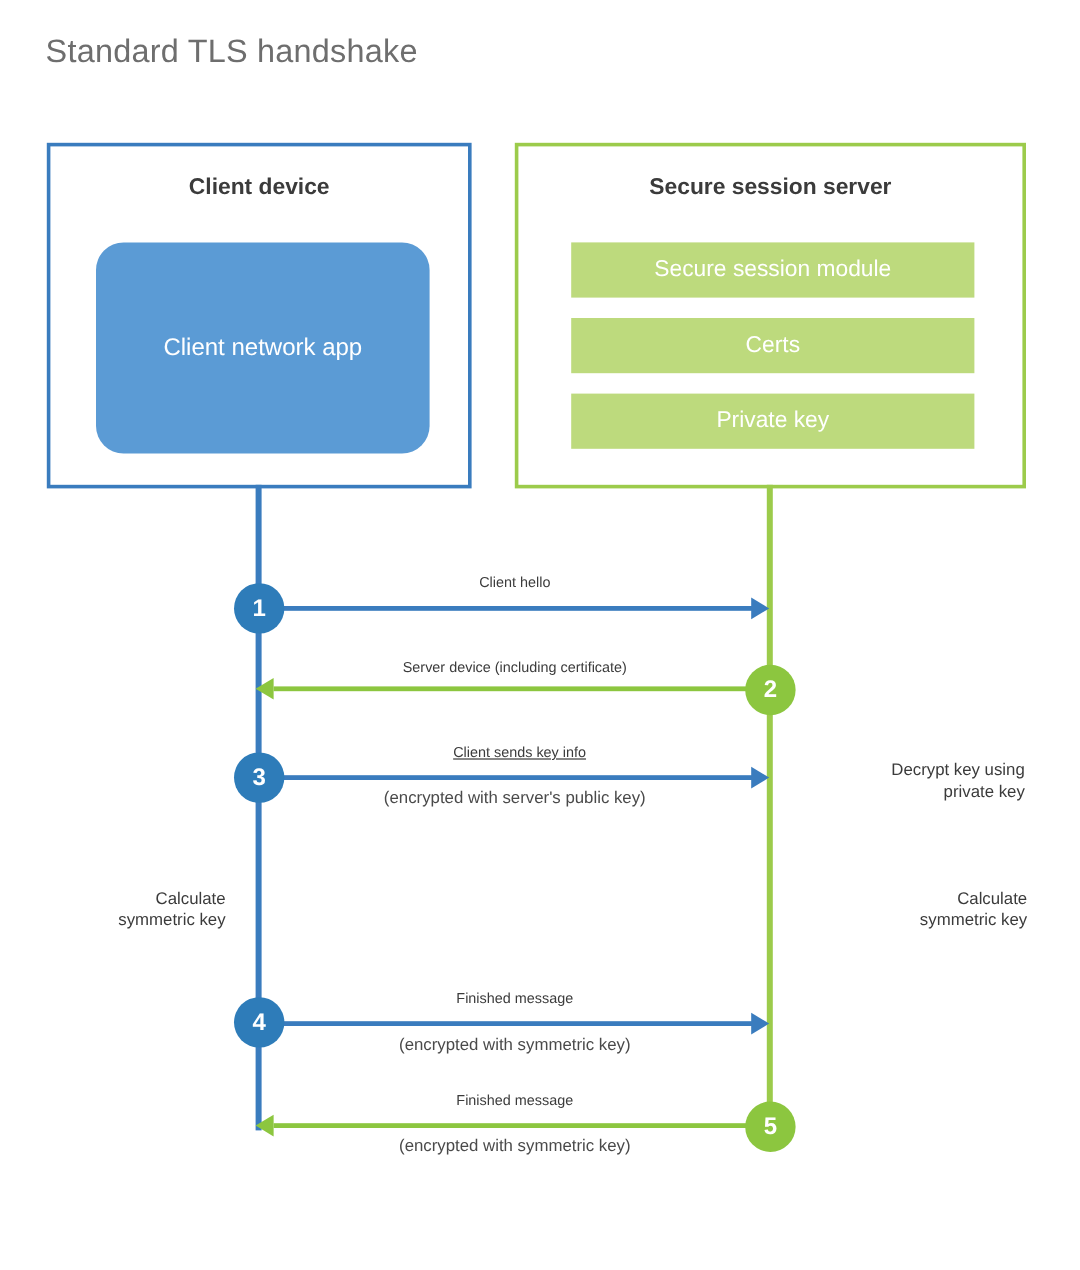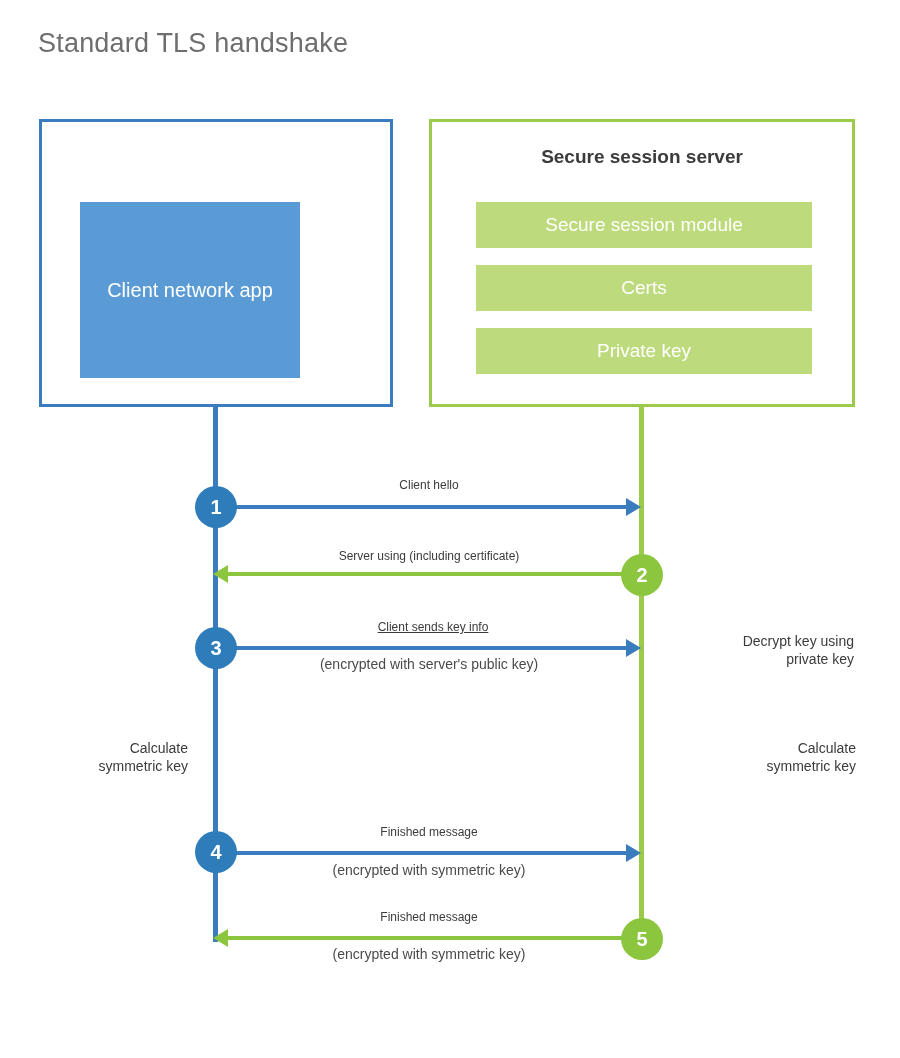--- a/index.html
+++ b/index.html
@@ -54,26 +54,27 @@
     text-align: center;
     font-size: 19px;
     font-weight: bold;
     color: #3b3b3b;
   }
 
   #client-app-rect {
     position: absolute;
     left: 38px;
     top: 80px;
-    width: 220px;
+    width: 278px;
     height: 176px;
     background: #5b9bd5;
     display: flex;
     align-items: center;
     justify-content: center;
+    border-radius: 23px;
   }
   #client-app-label {
     color: #ffffff;
     font-size: 20px;
     text-align: center;
     line-height: 1.35;
     max-width: 200px;
   }
 
   .server-bar {
@@ -170,41 +171,42 @@
   }
   .side-note.left-note { text-align: right; }
   .side-note.right-note { text-align: right; }
 </style>
 </head>
 <body>
 
 <div id="diagram-title">Standard TLS handshake</div>
 
 <div id="client-device-box" class="entity-box">
+  <div class="entity-title">Client device</div>
   <div id="client-app-rect">
     <div id="client-app-label">Client network app</div>
   </div>
 </div>
 
 <div id="server-box" class="entity-box">
   <div class="entity-title">Secure session server</div>
   <div id="server-bar-0" class="server-bar">Secure session module</div>
   <div id="server-bar-1" class="server-bar">Certs</div>
   <div id="server-bar-2" class="server-bar">Private key</div>
 </div>
 
 <div id="client-lifeline" class="lifeline"></div>
 <div id="server-lifeline" class="lifeline"></div>
 
 <div class="msg-label" style="left:216px; top:478px; width:426px;">Client hello</div>
 <div class="msg-line to-server" style="left:216px; top:505px; width:412px;"></div>
 <div class="arrow-head right" style="left:626px; top:498px;"></div>
 <div class="step-badge client-side" style="left:195px; top:486px;">1</div>
 
-<div class="msg-label" style="left:216px; top:549px; width:426px;">Server using (including certificate)</div>
+<div class="msg-label" style="left:216px; top:549px; width:426px;">Server device (including certificate)</div>
 <div class="msg-line to-client" style="left:228px; top:572px; width:400px;"></div>
 <div class="arrow-head left" style="left:213px; top:565px;"></div>
 <div class="step-badge server-side" style="left:621px; top:554px;">2</div>
 
 <div class="msg-label" style="left:220px; top:620px; width:426px;text-decoration:underline;">Client sends key info</div>
 <div class="msg-line to-server" style="left:216px; top:646px; width:412px;"></div>
 <div class="arrow-head right" style="left:626px; top:639px;"></div>
 <div class="msg-sublabel" style="left:216px; top:656px; width:426px;">(encrypted with server's public key)</div>
 <div class="step-badge client-side" style="left:195px; top:627px;">3</div>
 

